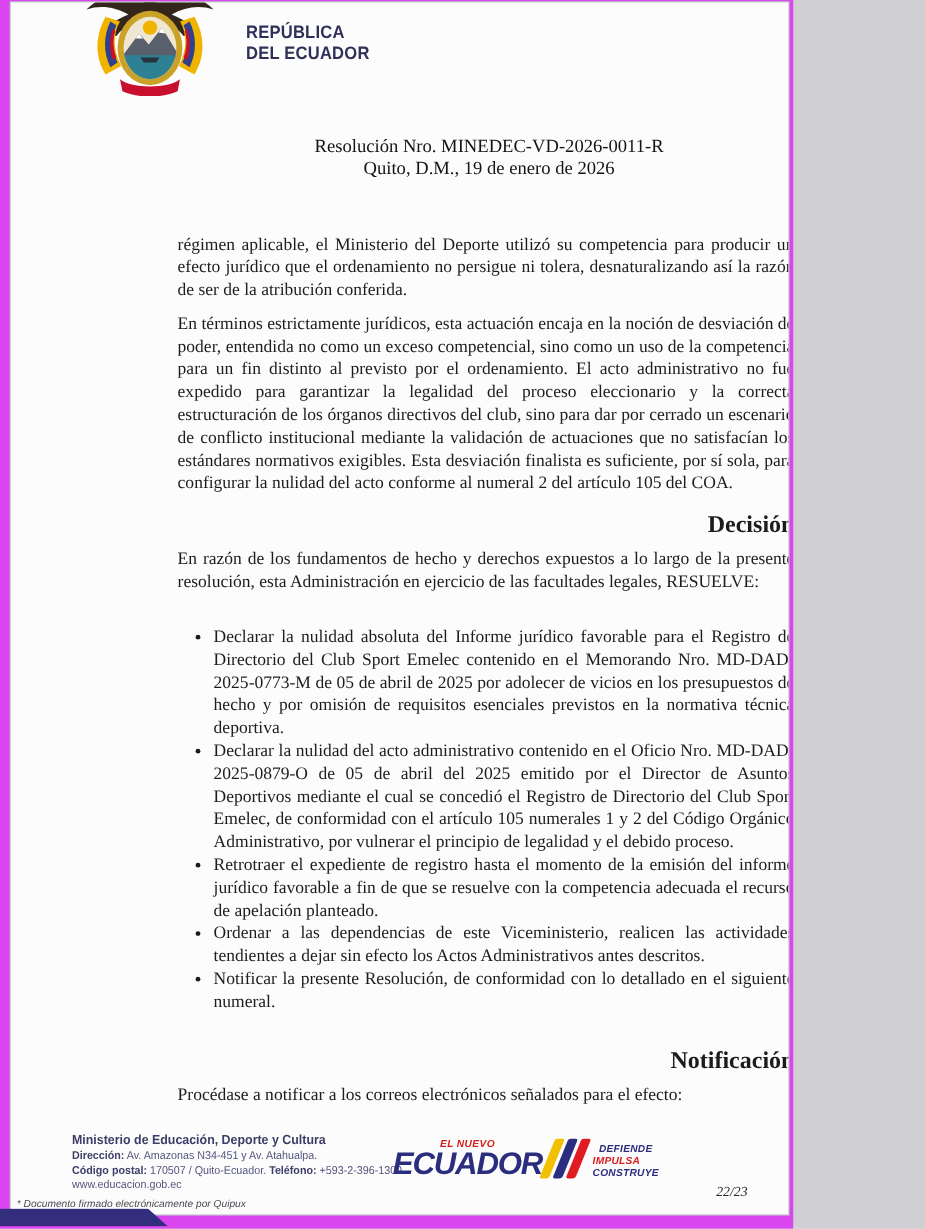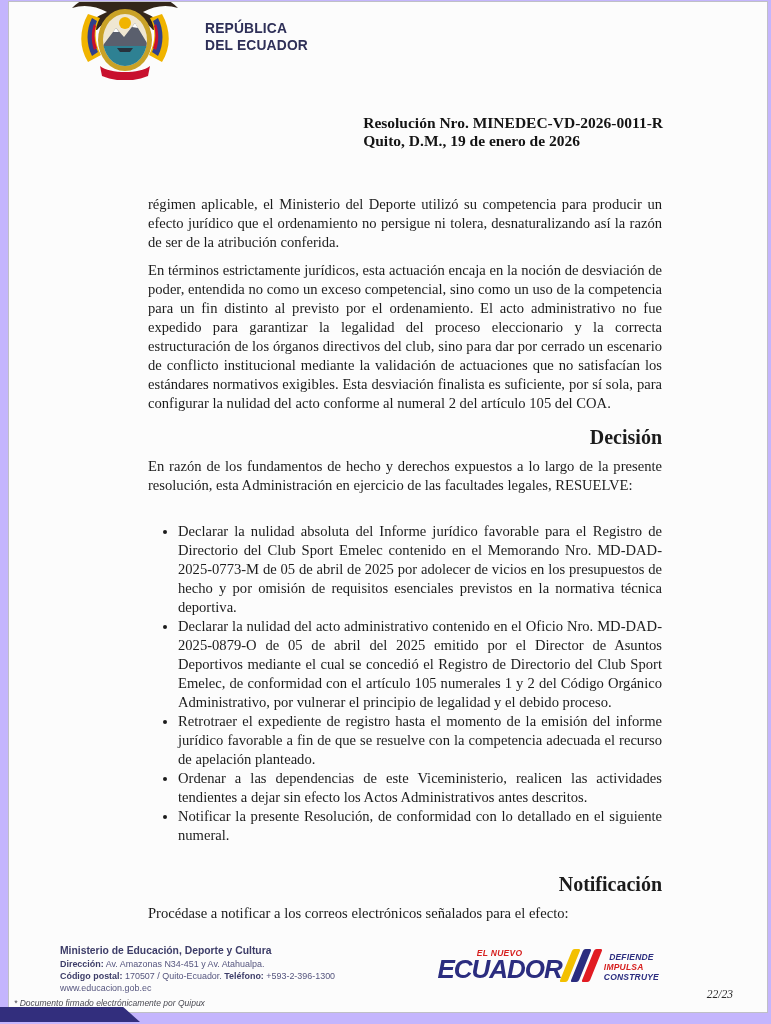--- a/index.html
+++ b/index.html
@@ -1,32 +1,32 @@
 <!DOCTYPE html>
 <html><head>
 <meta charset="utf-8">
 <style>
   * { margin:0; padding:0; box-sizing:border-box; }
   html,body { width:771px; height:1024px; }
   body { font-family:"Liberation Serif", serif; background:#cfcfd4; }
 
-  .stage { position:relative; width:771px; height:1024px; background:#c4b5fd; overflow:hidden; }
+  .stage { position:relative; width:661px; height:1024px; background:#d946ef; overflow:hidden; }
   .page  { position:absolute; left:9px; top:2px; right:4px; bottom:12px;
            background:#fcfcfc; overflow:hidden; box-shadow:0 0 0 1px #bfbfc6; }
 
   
   .emblem { position:absolute; left:55px; top:-10px; width:122px; height:88px; }
   .org-name { position:absolute; left:196px; top:17px;
               font-family:"Liberation Sans", sans-serif; font-weight:bold;
               font-size:15px; line-height:17px; letter-spacing:.2px;
               color:#2f3058; transform:scaleX(.92); transform-origin:left top; }
 
   
-  .title-block { position:absolute; top:112px; right:104px; text-align:left;
-                 font-weight:bold; font-size:15.5px; color:#141414; }
+  .title-block { position:absolute; top:112px; right:104px; text-align:center;
+                 font-weight:normal; font-size:15.5px; color:#141414; }
   .title-block p + p { }
 
   
   .content { position:absolute; left:139px; top:193px; width:514px;
              font-size:14.6px; line-height:19px; color:#1c1c1c; text-align:justify; }
   .content p { margin:0 0 9px; }
   .content h4 { font-size:20px; margin:15px 0 10px; text-align:right; }
   .content ul { margin:27px 0 9px; padding-left:30px; list-style:disc; }
   .content li { text-align:justify; }
   .notif-head { margin-top:30px !important; }

